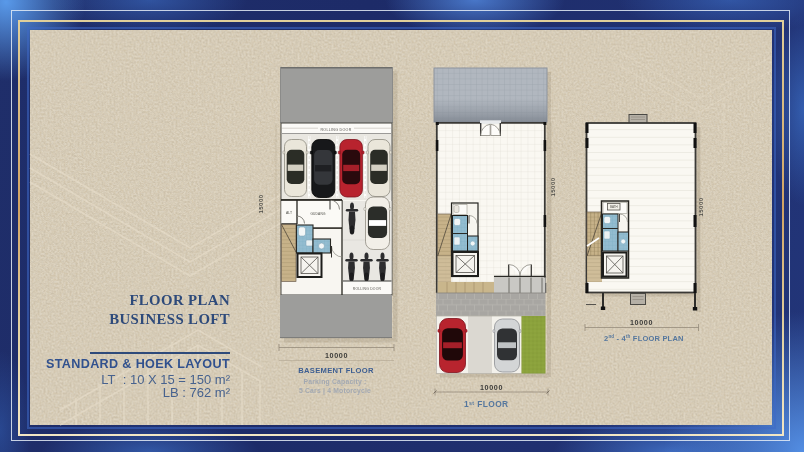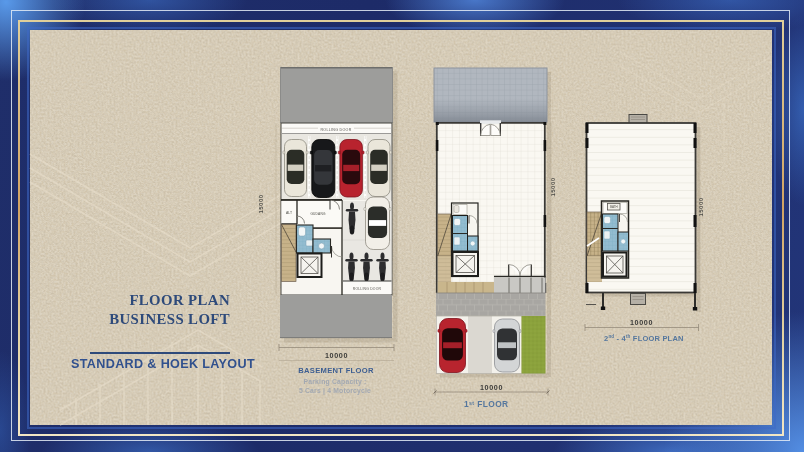--- a/index.html
+++ b/index.html
@@ -19,21 +19,21 @@
       radial-gradient(ellipse 40px 100px at 0px 430px, rgba(60,120,215,0.35), rgba(60,120,215,0) 80%);}
   #linewhite{position:absolute;left:11px;top:10px;right:14px;bottom:11px;border:1.5px solid rgba(228,236,246,0.85);}
   #linegold{position:absolute;left:18px;top:20px;right:20px;bottom:16.5px;border:2px solid;border-image:linear-gradient(180deg,#e0cf9a 0%,#d1a363 45%,#e2d2a2 75%,#f2e6c4 100%) 1;}
   #lineblue{position:absolute;left:26.5px;top:26.5px;right:28.5px;bottom:23.5px;border:2px solid rgba(62,106,200,0.55);}
   #content{position:absolute;left:30px;top:30px;width:742px;height:395px;background:#d3c6ad;}
   #planssvg{position:absolute;left:0;top:0;}
   #titleblock{position:absolute;left:30px;width:200px;top:291px;text-align:right;}
   #titleblock .l1{font-family:"Liberation Serif",serif;font-weight:bold;color:#2e4a7a;
      font-size:14.8px;line-height:19px;letter-spacing:0.4px;}
   #sep{position:absolute;left:90px;top:352px;width:140px;height:1.5px;background:#2e4a7a;}
-  #subblock{position:absolute;left:0px;width:230px;top:357px;text-align:right;color:#31518e;margin-left:25px;}
+  #subblock{position:absolute;left:0px;width:230px;top:357px;text-align:right;color:#31518e;}
   #subblock .s1{font-weight:bold;font-size:12.6px;letter-spacing:0.35px;}
   #subblock .s2{font-size:13px;color:#47628e;line-height:13.5px;margin-top:1.5px;}
 </style>
 </head>
 <body>
 <div id="stage">
 
   <div id="frame"></div>
   <div id="glow"></div>
 
@@ -507,14 +507,15 @@
   </svg>
 
   <div id="titleblock">
       <div class="l1">FLOOR PLAN<br>BUSINESS LOFT</div>
     </div>
 
   <div id="sep"></div>
 
   <div id="subblock">
     <div class="s1">STANDARD &amp; HOEK LAYOUT</div>
+    <div class="s2">LT&nbsp; : 10 X 15 = 150 m²<br>LB : 762 m²</div>
   </div>
 </div>
 
 </body></html>

